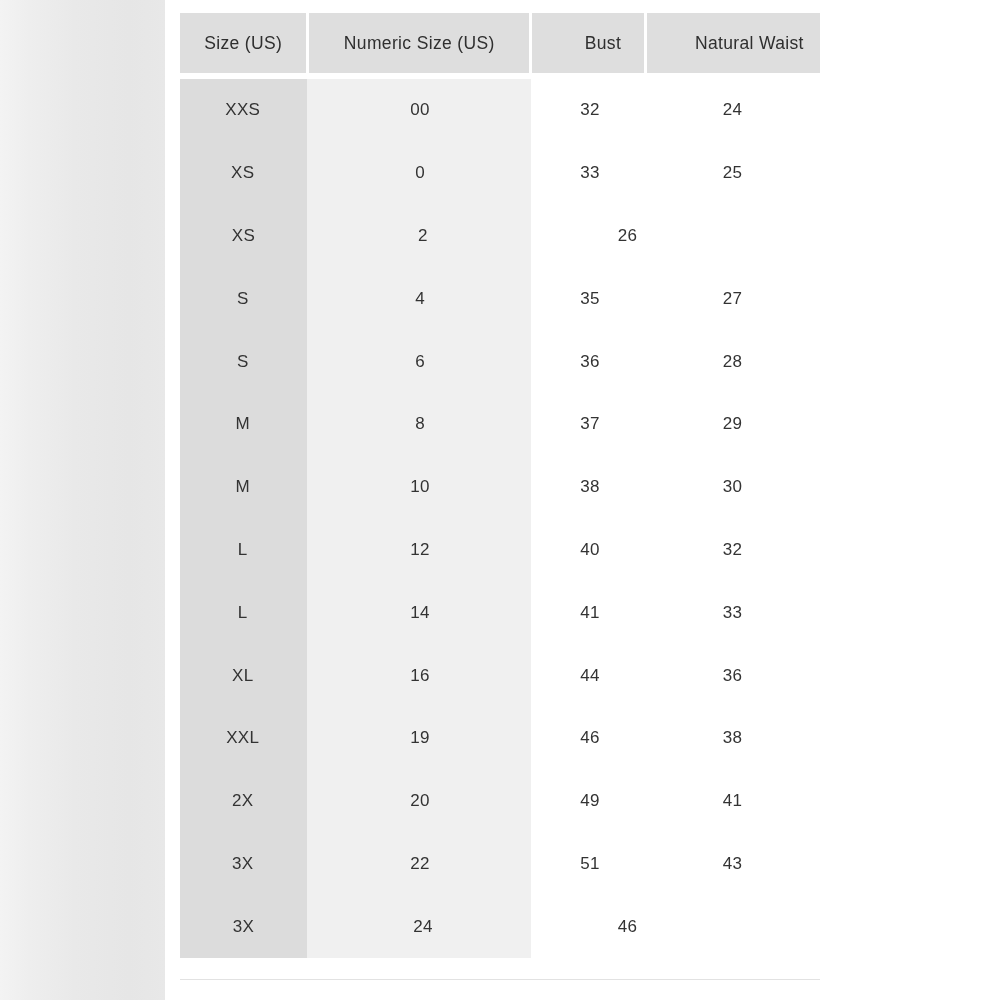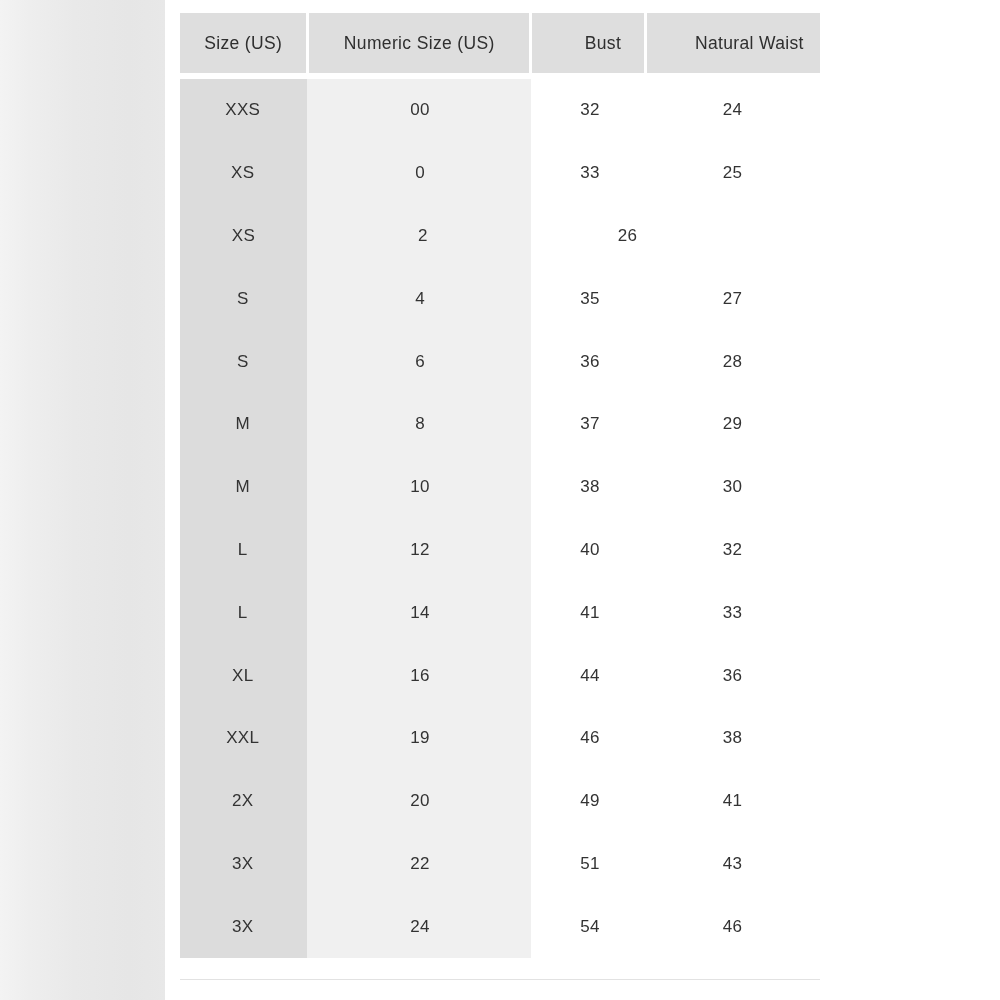--- a/index.html
+++ b/index.html
@@ -214,21 +214,20 @@
         </div>
         <div class="tr">
           <div class="td c1">3X</div>
           <div class="td c2">22</div>
           <div class="td c3">51</div>
           <div class="td c4">43</div>
         </div>
         <div class="tr">
           <div class="td c1">3X</div>
           <div class="td c2">24</div>
-          <div class="td c3">54</div>
           <div class="td c4">46</div>
         </div>
       </div>
 
   </div>
 
   <div class="bottom-rule"></div>
 
 </div>
 

